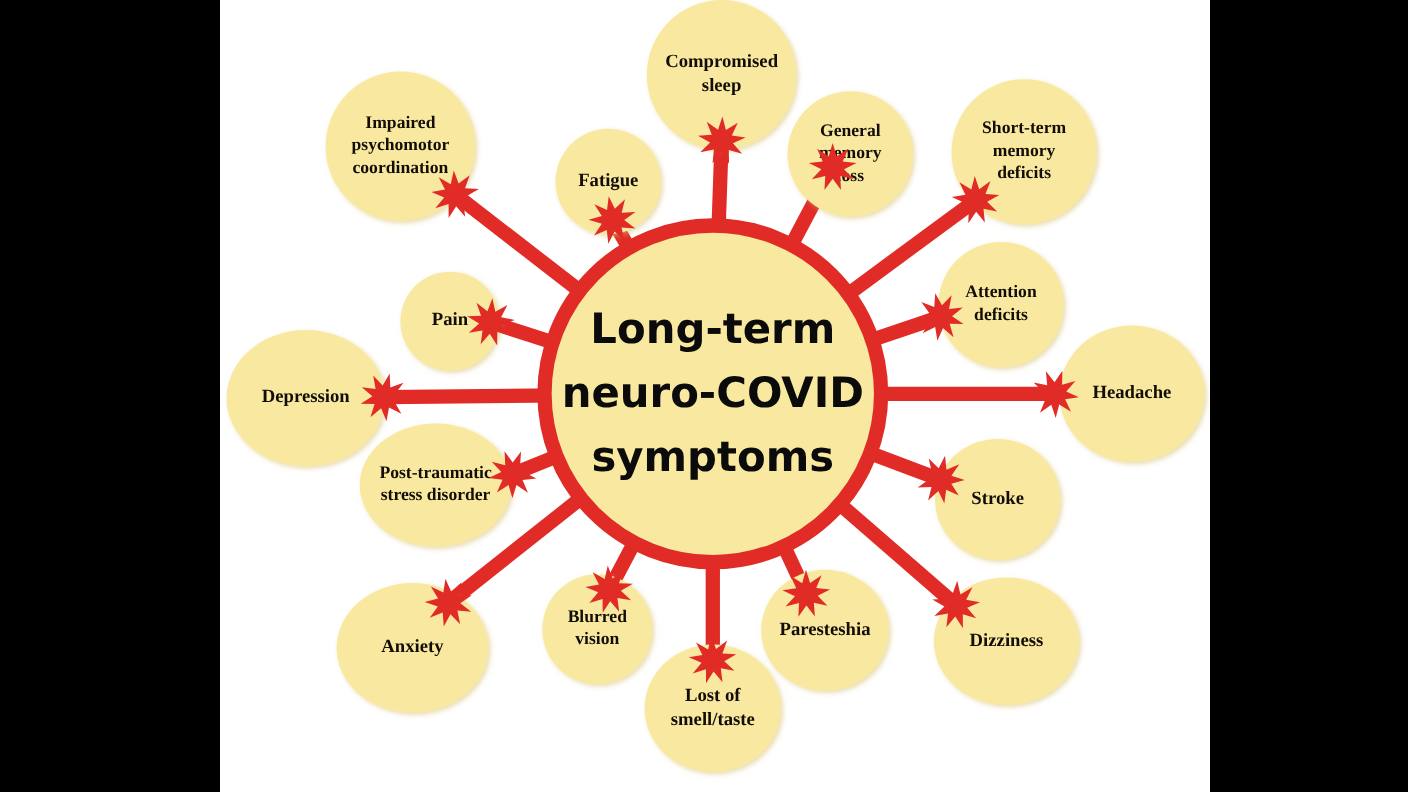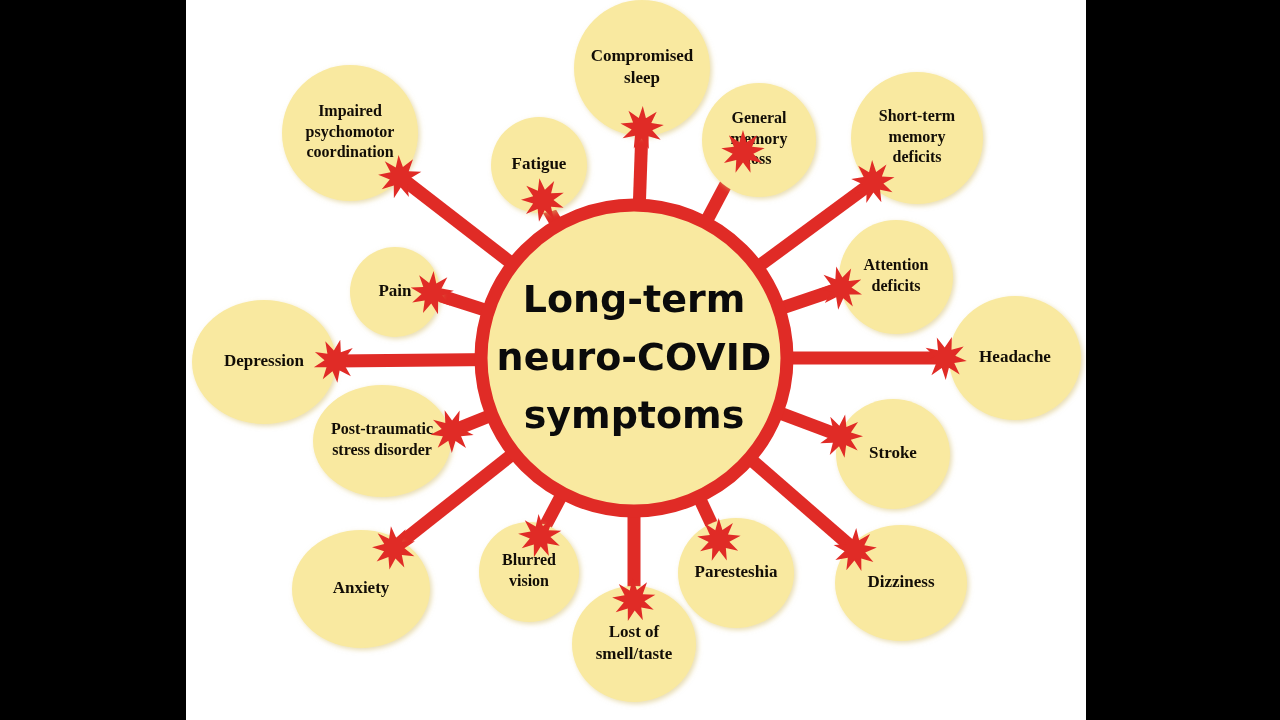--- a/index.html
+++ b/index.html
@@ -12,21 +12,21 @@
     overflow: hidden;
   }
   #stage {
     position: relative;
     width: 1280px;
     height: 720px;
     background: #000000;
   }
   #canvas {
     position: absolute;
-    left: 186px;
+    left: 200px;
     top: 0px;
     width: 900px;
     height: 720px;
     background: #ffffff;
     overflow: hidden;
   }
   #diagram-svg {
     position: absolute;
     left: 0;
     top: 0;

